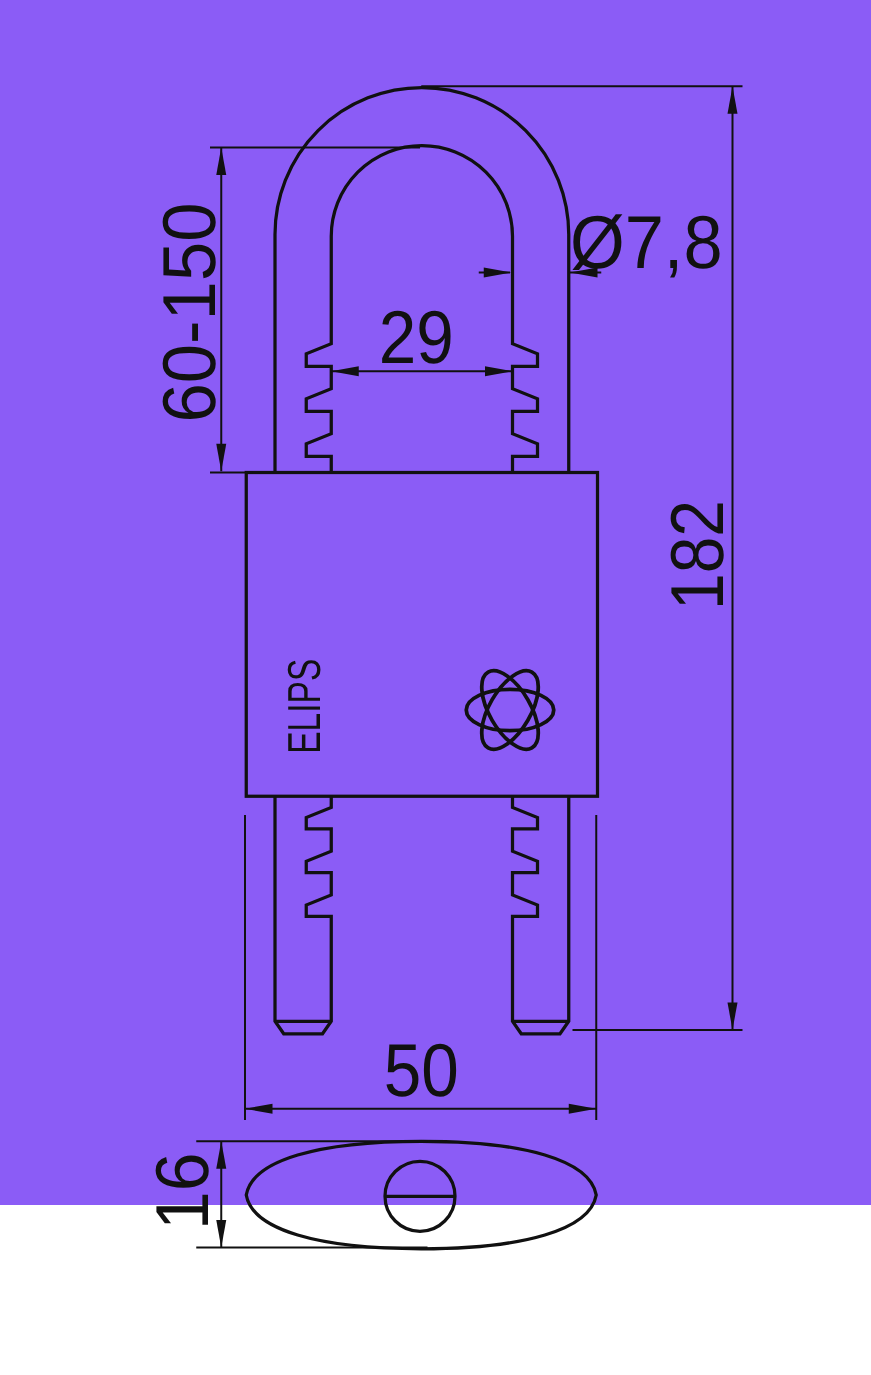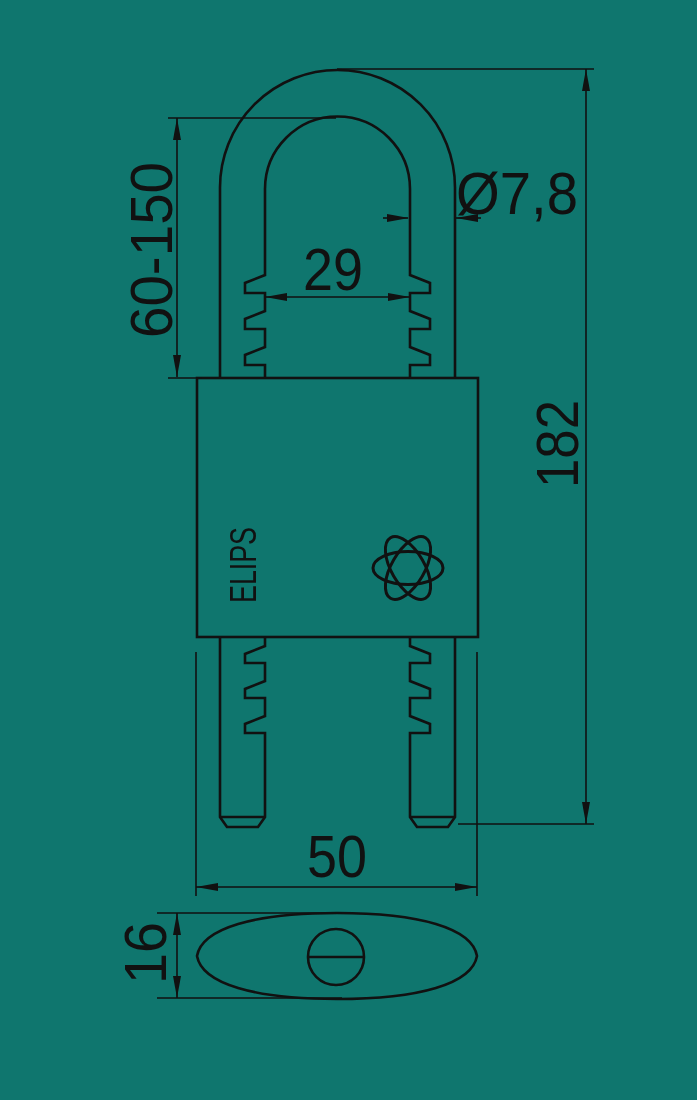--- a/index.html
+++ b/index.html
@@ -7,22 +7,22 @@
     padding: 0;
     background: #ffffff;
     width: 697px;
     height: 1100px;
     overflow: hidden;
     font-family: "Liberation Sans", sans-serif;
   }
   #stage {
     position: relative;
     width: 697px;
-    height: 1100px;
-    background: #0f766e;
+    height: 964px;
+    background: #8b5cf6;
   }
   svg { display: block; }
   .obj {
     fill: none;
     stroke: #111111;
     stroke-width: 2.6;
     stroke-linejoin: miter;
     stroke-linecap: butt;
   }
   .obj-thick {

